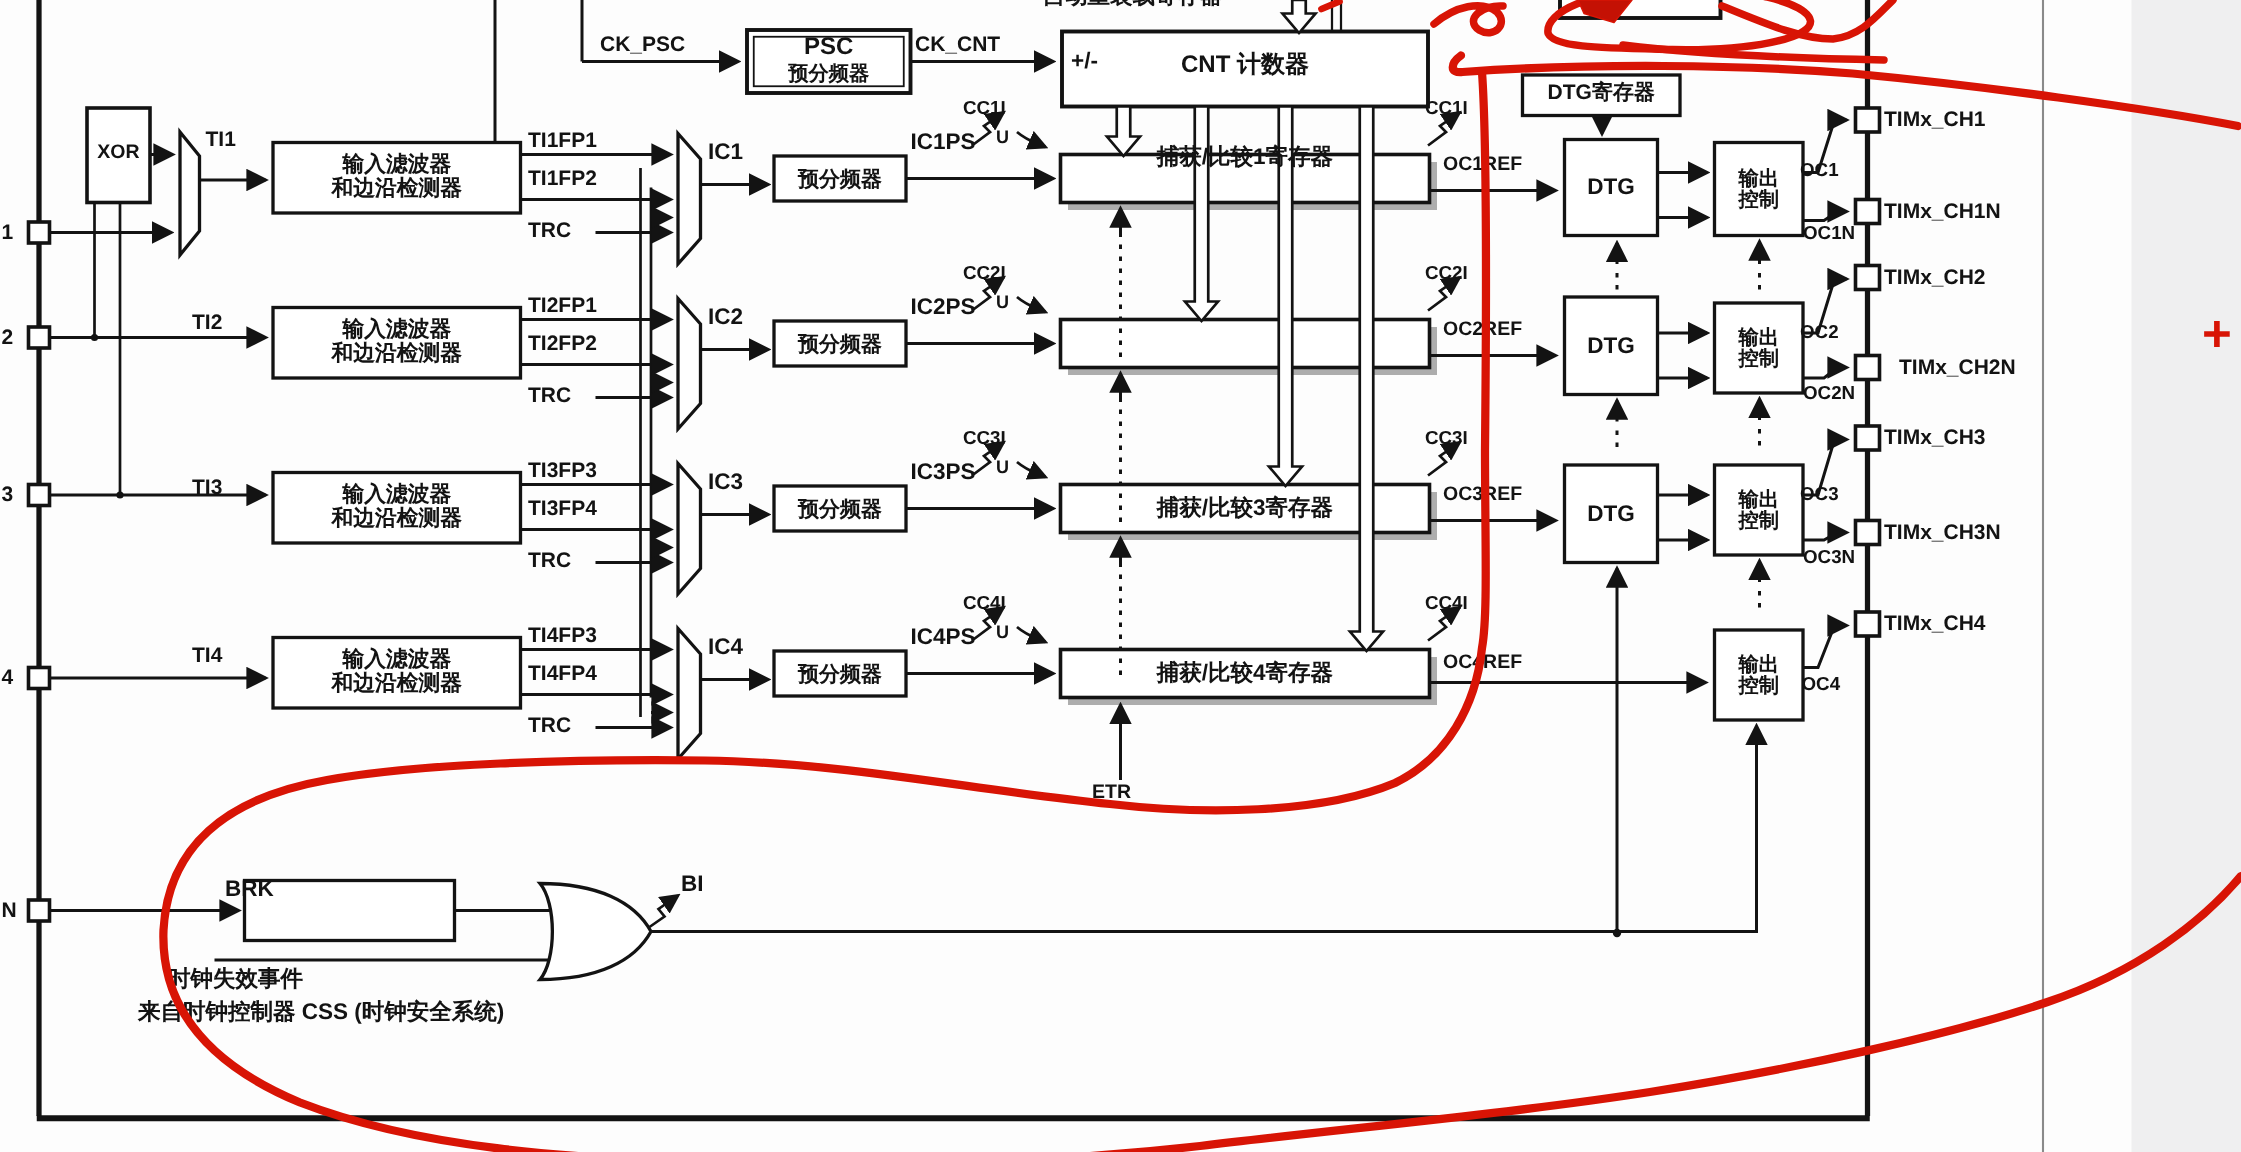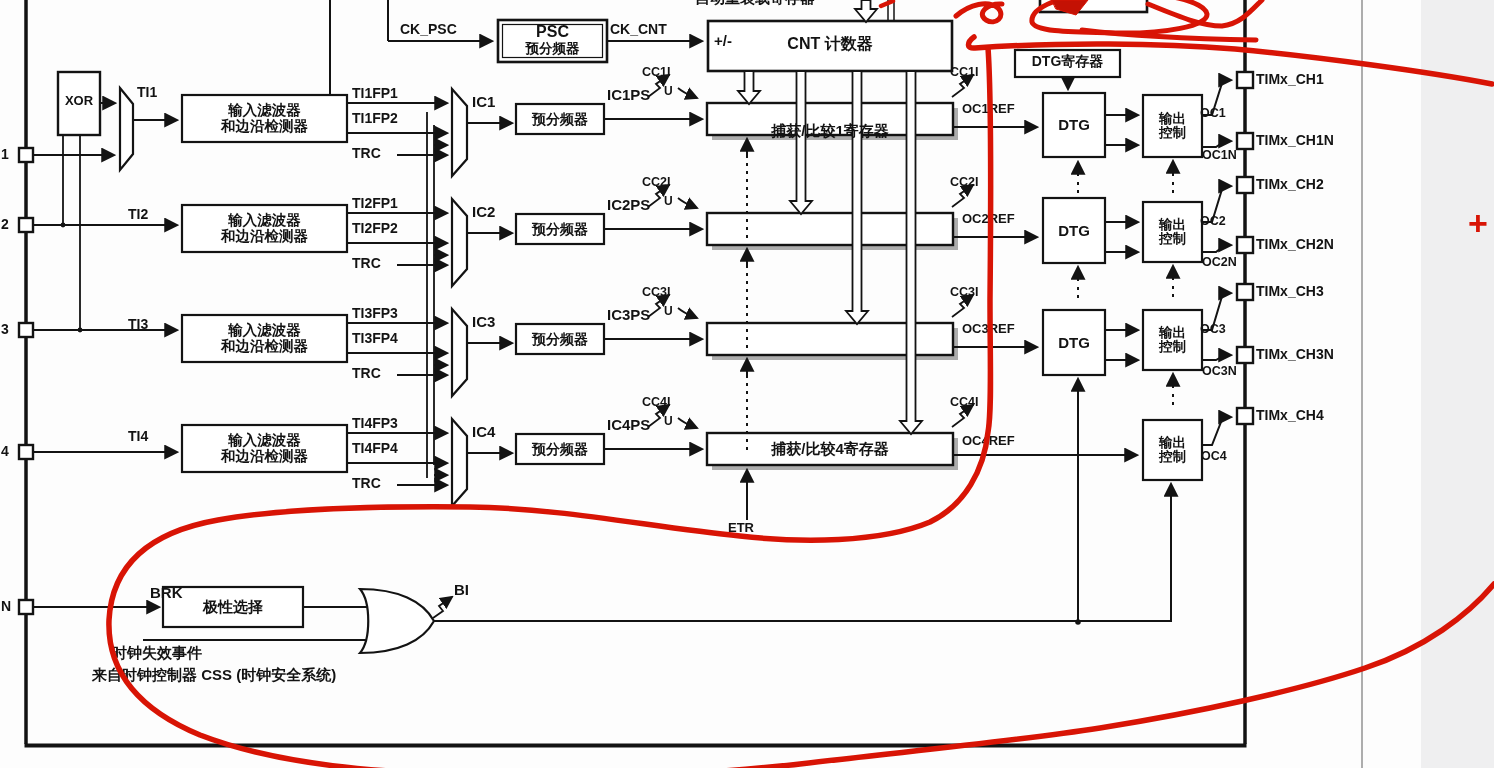--- a/index.html
+++ b/index.html
@@ -242,21 +242,21 @@
   </div>
   <div class="lb" style="left:352px;top:86px;font-size:14px;">TI1FP1</div>
   <div class="lb" style="left:352px;top:111px;font-size:14px;">TI1FP2</div>
   <div class="lb" style="left:352px;top:146px;font-size:14px;">TRC</div>
   <div class="lb" style="left:472px;top:94px;font-size:15px;">IC1</div>
   <div class="lb cc" style="left:516px;top:104px;width:88px;height:30px;font-size:14px;">预分频器</div>
   <div class="lb" style="left:607px;top:87px;font-size:15px;">IC1PS</div>
   <div class="lb" style="left:664px;top:85px;font-size:12px;">U</div>
   <div class="lb" style="left:642px;top:66px;font-size:12.5px;">CC1I</div>
   <div class="lb" style="left:950px;top:66px;font-size:12.5px;">CC1I</div>
-  <div class="lb cc" style="left:707px;top:115px;width:246px;height:32px;font-size:15px;">捕获/比较1寄存器</div>
+  <div class="lb cc" style="left:707px;top:89px;width:246px;height:32px;font-size:15px;">捕获/比较1寄存器</div>
   <div class="lb" style="left:962px;top:102px;font-size:13px;">OC1REF</div>
 
   <div class="lb" style="left:128px;top:207px;font-size:14px;">TI2</div>
   <div class="lb cc" style="left:182px;top:205px;width:165px;height:47px;font-size:14.5px;">
     <span>输入滤波器</span>
     <span>和边沿检测器</span>
   </div>
   <div class="lb" style="left:352px;top:196px;font-size:14px;">TI2FP1</div>
   <div class="lb" style="left:352px;top:221px;font-size:14px;">TI2FP2</div>
   <div class="lb" style="left:352px;top:256px;font-size:14px;">TRC</div>
@@ -275,20 +275,21 @@
   </div>
   <div class="lb" style="left:352px;top:306px;font-size:14px;">TI3FP3</div>
   <div class="lb" style="left:352px;top:331px;font-size:14px;">TI3FP4</div>
   <div class="lb" style="left:352px;top:366px;font-size:14px;">TRC</div>
   <div class="lb" style="left:472px;top:314px;font-size:15px;">IC3</div>
   <div class="lb cc" style="left:516px;top:324px;width:88px;height:30px;font-size:14px;">预分频器</div>
   <div class="lb" style="left:607px;top:307px;font-size:15px;">IC3PS</div>
   <div class="lb" style="left:664px;top:305px;font-size:12px;">U</div>
   <div class="lb" style="left:642px;top:286px;font-size:12.5px;">CC3I</div>
   <div class="lb" style="left:950px;top:286px;font-size:12.5px;">CC3I</div>
+  <div class="lb cc" style="left:707px;top:323px;width:246px;height:32px;font-size:15px;">捕获/比较3寄存器</div>
   <div class="lb" style="left:962px;top:322px;font-size:13px;">OC3REF</div>
 
   <div class="lb" style="left:128px;top:429px;font-size:14px;">TI4</div>
   <div class="lb cc" style="left:182px;top:425px;width:165px;height:47px;font-size:14.5px;">
     <span>输入滤波器</span>
     <span>和边沿检测器</span>
   </div>
   <div class="lb" style="left:352px;top:416px;font-size:14px;">TI4FP3</div>
   <div class="lb" style="left:352px;top:441px;font-size:14px;">TI4FP4</div>
   <div class="lb" style="left:352px;top:476px;font-size:14px;">TRC</div>
@@ -324,27 +325,26 @@
   <div class="lb" style="left:1200px;top:107px;font-size:12.5px;">OC1</div>
   <div class="lb" style="left:1202px;top:149px;font-size:12.5px;">OC1N</div>
   <div class="lb" style="left:1200px;top:215px;font-size:12.5px;">OC2</div>
   <div class="lb" style="left:1202px;top:256px;font-size:12.5px;">OC2N</div>
   <div class="lb" style="left:1200px;top:323px;font-size:12.5px;">OC3</div>
   <div class="lb" style="left:1202px;top:365px;font-size:12.5px;">OC3N</div>
   <div class="lb" style="left:1201px;top:450px;font-size:12.5px;">OC4</div>
   <div class="lb" style="left:1256px;top:72px;font-size:14px;">TIMx_CH1</div>
   <div class="lb" style="left:1256px;top:133px;font-size:14px;">TIMx_CH1N</div>
   <div class="lb" style="left:1256px;top:177px;font-size:14px;">TIMx_CH2</div>
-  <div class="lb" style="left:1256px;top:237px;font-size:14px;">TIMx_CH2N</div>
+  <div class="lb" style="left:1256px;top:237px;font-size:14px;padding-left:10px;">TIMx_CH2N</div>
   <div class="lb" style="left:1256px;top:284px;font-size:14px;">TIMx_CH3</div>
   <div class="lb" style="left:1256px;top:347px;font-size:14px;">TIMx_CH3N</div>
   <div class="lb" style="left:1256px;top:408px;font-size:14px;text-align:right;">TIMx_CH4</div>
 
   <div class="lb" style="left:118px;top:585px;font-size:15px;margin-left:32px;">BRK</div>
-  <div class="lb cc" style="left:163px;top:587px;width:140px;height:40px;font-size:15px;">极性选择</div>
   <div class="lb" style="left:454px;top:582px;font-size:15px;">BI</div>
   <div class="lb" style="left:112px;top:645px;font-size:15px;">时钟失效事件</div>
   <div class="lb" style="left:92px;top:667px;font-size:15px;">来自时钟控制器 CSS (时钟安全系统)</div>
 
   <svg class="layer" width="1494" height="768" viewBox="0 0 1494 768" style="pointer-events:none;">
     <g stroke="#d81405" fill="none" stroke-linecap="round" stroke-linejoin="round">
       <path stroke-width="5.5" d="M974,37 C967,42 966,49 975,48 C1060,42 1160,43 1235,49 C1320,57 1430,72 1492,84"></path>
       <path stroke-width="5.5" d="M988,48 C991,90 991,200 990,300 C990,360 992,410 988,432 C984,470 965,505 930,522
            C880,543 800,543 740,536 C650,527 560,508 470,507 C380,506 280,509 218,520
            C150,532 112,565 109,620 C107,673 140,710 200,735 C280,766 380,772 480,776

